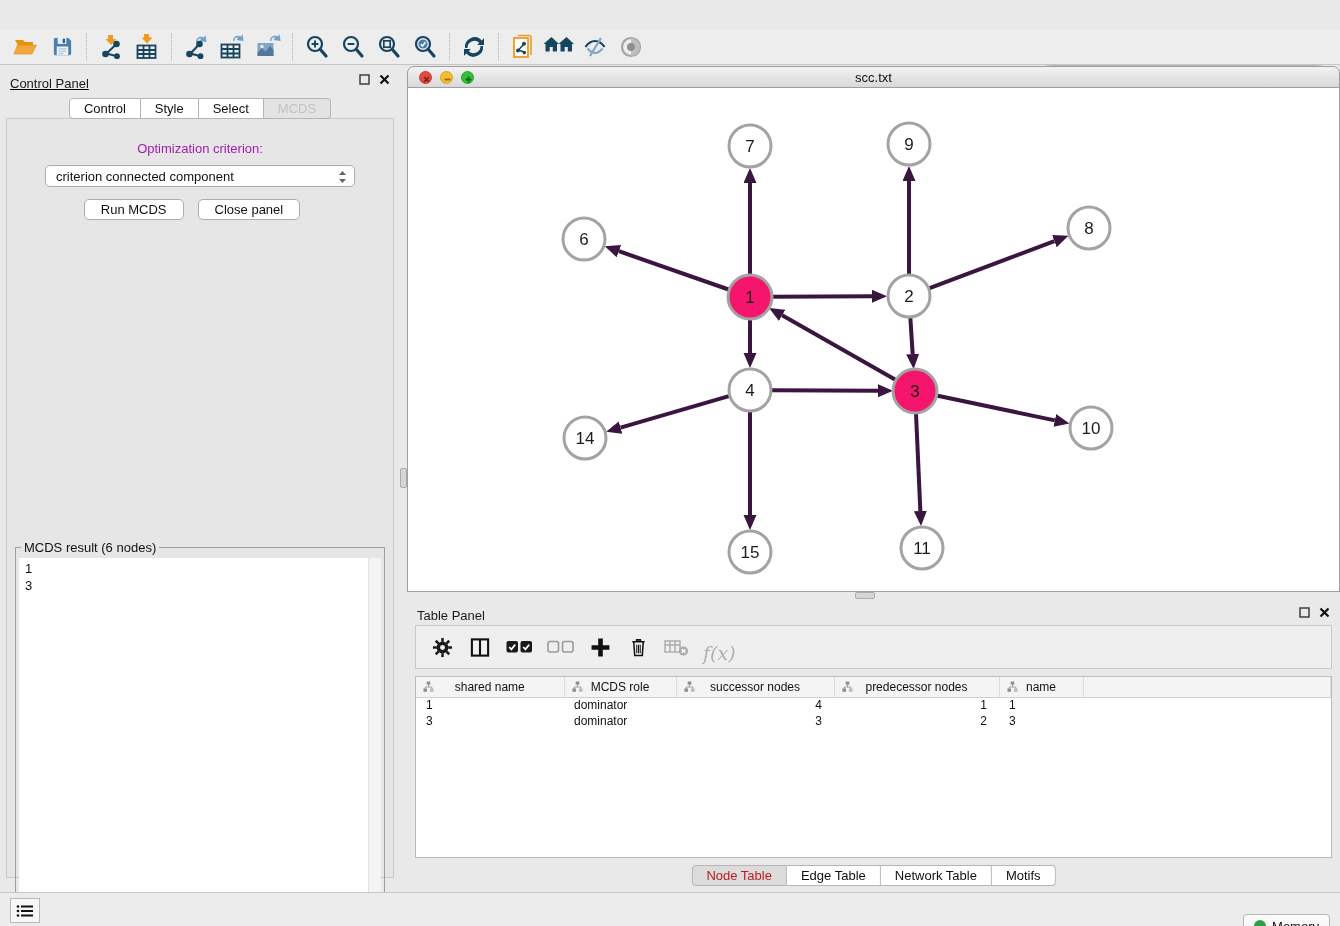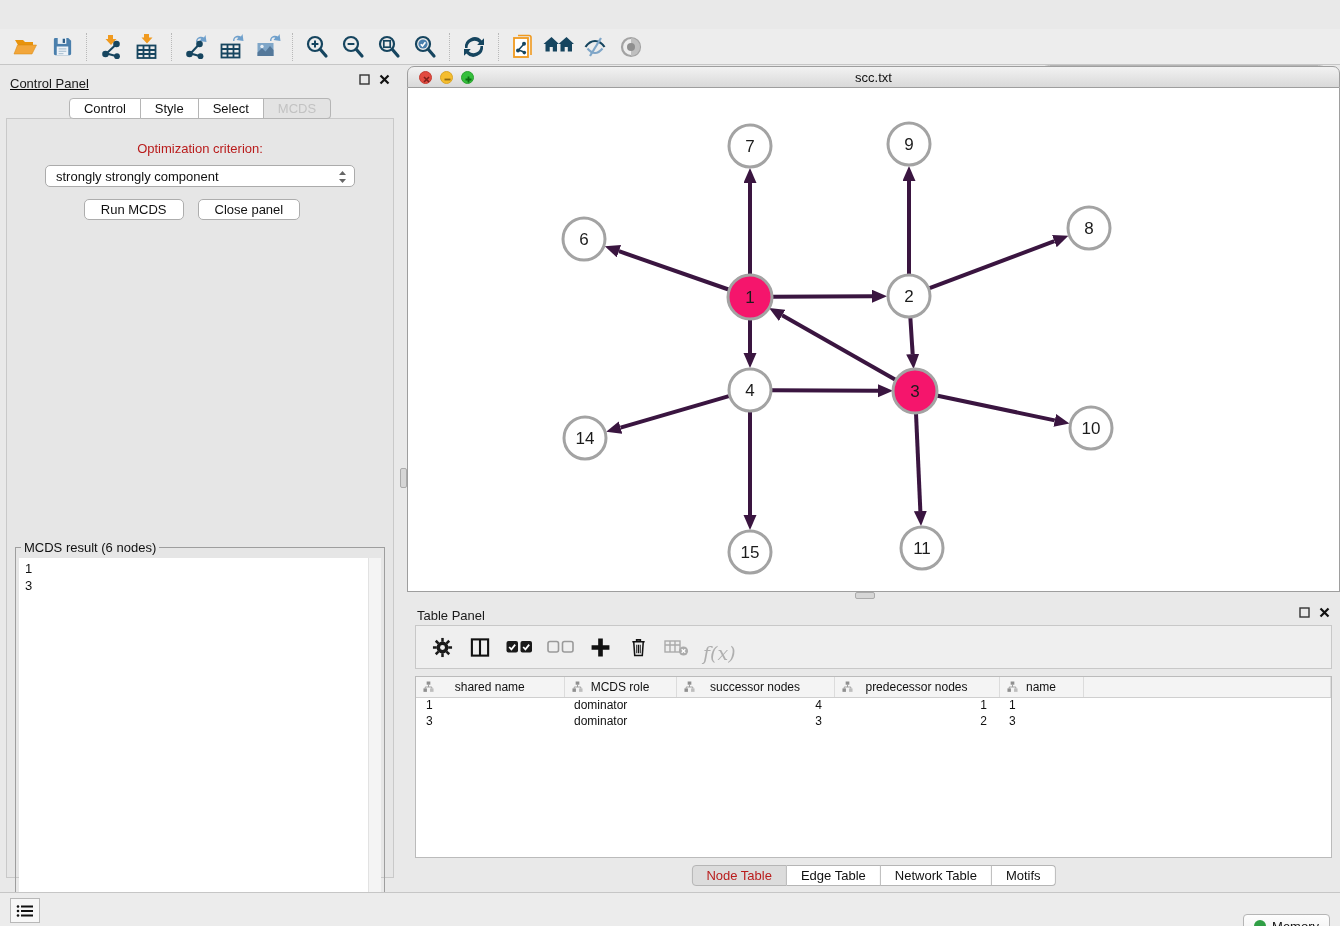--- a/index.html
+++ b/index.html
@@ -29,21 +29,21 @@
   .panel-title { font-size:13px; color:#1A1A1A; }
   .win-icons { position:absolute; right:10px; top:0; display:flex; gap:9px; align-items:center; }
   #cp-tabs { position:absolute; left:0; right:0; top:32px; display:flex; justify-content:center; z-index:2; }
   .tab { padding:0 14px; height:21px; line-height:20px; font-size:13px; color:#111;
     background:#FFF; border:1px solid #B5B5B5; border-left:none; }
   .tab:first-child { border-left:1px solid #B5B5B5; border-radius:4px 0 0 4px; }
   .tab:last-child { border-radius:0 4px 4px 0; }
   .tab.active { background:#E3E3E3; color:#C2C2C2; }
   #cp-box { position:absolute; left:6px; right:6px; top:52px; height:760px;
     background:#E6E6E6; border:1px solid #C9C9C9; }
-  #opt-label { text-align:center; margin-top:22px; font-size:13px; color:#b91c1c; }
+  #opt-label { text-align:center; margin-top:22px; font-size:13px; color:#a21caf; }
   #criterion-select { position:absolute; left:38px; right:38px; top:46px; height:22px;
     background:#FFF; border:1px solid #ABABAB; border-radius:5px; display:flex;
     align-items:center; padding-left:10px; font-size:13px; color:#111; }
   #criterion-select .chev { position:absolute; right:5px; top:3px; }
   .cp-buttons { position:absolute; left:0; right:16px; top:80px; display:flex; justify-content:center; gap:14px; }
   .mac-btn { height:21px; padding:0 16px; background:#FFF; border:1px solid #ADADAD;
     border-radius:5px; font-size:13px; color:#111; line-height:19px; }
   #result-group { position:absolute; left:8px; right:8px; top:428px; height:382px;
     border:1px solid #9E9E9E; }
   #result-title { position:absolute; top:-8px; left:5px; background:#E6E6E6; padding:0 3px;
@@ -261,21 +261,21 @@
     </div>
     <div id="cp-tabs">
         <div class="tab">Control</div>
         <div class="tab">Style</div>
         <div class="tab">Select</div>
         <div class="tab active">MCDS</div>
       </div>
     <div id="cp-box">
       <div id="opt-label">Optimization criterion:</div>
       <div id="criterion-select">
-        <span>strongly strongly component</span>
+        <span>criterion connected component</span>
         <span class="chev">
           <svg width="13" height="16" viewBox="0 0 13 16">
               <path d="M6.5 2 10 6H3z" fill="#666"></path>
               <path d="M6.5 14 3 10h7z" fill="#666"></path>
             </svg>
         </span>
       </div>
       <div class="cp-buttons">
         <button class="mac-btn">Run MCDS</button>
         <button class="mac-btn">Close panel</button>

